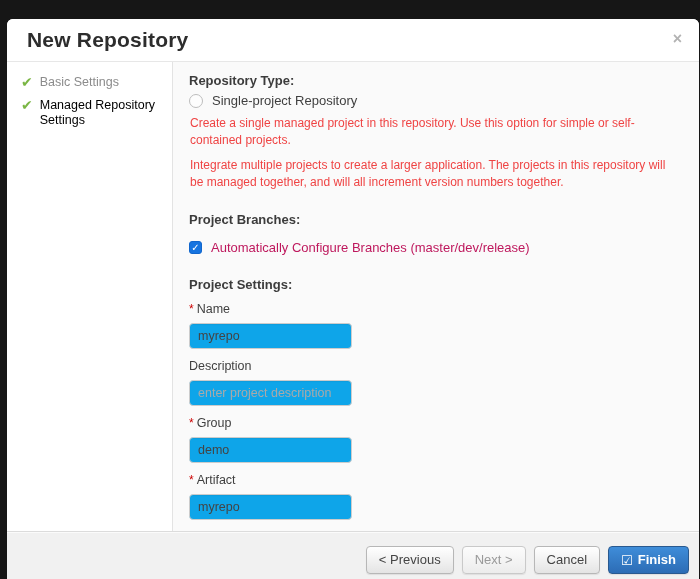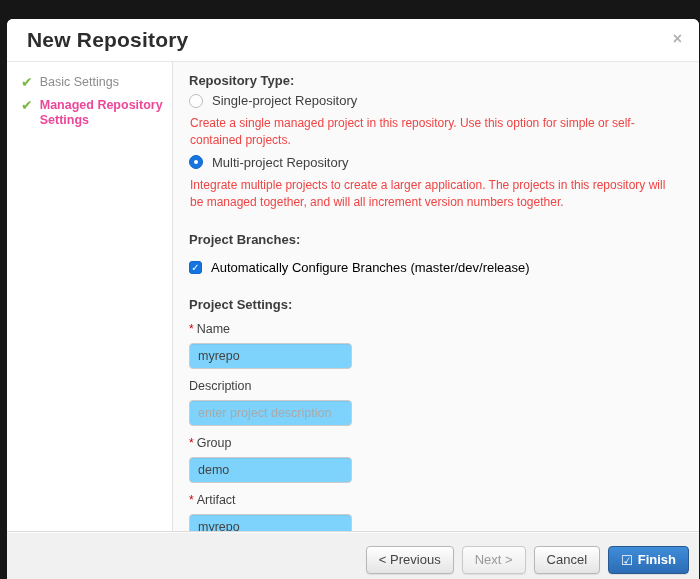--- a/index.html
+++ b/index.html
@@ -68,21 +68,21 @@
     line-height: 1.25;
   }
   .step-check {
     color: #7ab644;
     font-size: 14px;
     font-weight: bold;
     line-height: 1;
     margin-top: 0px;
   }
   .step-label { color: #8b8b8b; }
-  .step.active .step-label { color: #ec4899; font-weight: bold; }
+  .step.active .step-label { color: #000000; font-weight: normal; }
 
   .content {
     flex: 1 1 auto;
     background: #fafafa;
     padding: 11px 33px 0 16px;
     overflow: hidden;
   }
   .section-label {
     font-size: 13px;
     font-weight: bold;
@@ -137,21 +137,21 @@
     flex: 0 0 13px;
     border-radius: 3px;
     background: #1674e0;
     border: 1px solid #1166cc;
     color: #fff;
     font-size: 10px;
     font-weight: bold;
     line-height: 11px;
     text-align: center;
   }
-  .check-label { font-size: 13px; color: #000000; }
+  .check-label { font-size: 13px; color: #be185d; }
 
   .spacer-lg { height: 22px; }
   .spacer-md { height: 20px; }
 
   
   .field { margin-top: 10px; }
   .field-label {
     font-size: 12.5px;
     color: #3f3f3f;
     margin-bottom: 7px;
@@ -163,21 +163,21 @@
   }
   .text-input {
     width: 163px;
     height: 26px;
     border: 1px solid #cccccc;
     border-radius: 4px;
     padding: 0 8px;
     font-size: 12.5px;
     font-family: "Liberation Sans", "DejaVu Sans", sans-serif;
     color: #444444;
-    background: #7dd3fc;
+    background: #0ea5e9;
     box-shadow: inset 0 1px 1px rgba(0,0,0,0.05);
     outline: none;
   }
   .text-input::placeholder { color: #a9a9a9; }
 
   
   .dlg-footer {
     flex: 0 0 57px;
     height: 57px;
     background: #f1f1f1;
@@ -244,24 +244,20 @@
     <div class="content">
 
       <div class="section-label">Repository Type:</div>
 
       <div class="option-row">
         <span class="radio"></span>
         <span class="option-label">Single-project Repository</span>
       </div>
       <div class="option-desc">Create a single managed project in this repository. Use this option for simple or self-contained projects.</div>
 
-      <div class="option-row">
-        <span class="radio selected"></span>
-        <span class="option-label">Multi-project Repository</span>
-      </div>
       <div class="option-desc">Integrate multiple projects to create a larger application. The projects in this repository will be managed together, and will all increment version numbers together.</div>
 
       <div class="spacer-md"></div>
 
       <div class="section-label">Project Branches:</div>
 
       <div class="check-row">
         <span class="checkbox">✓</span>
         <span class="check-label">Automatically Configure Branches (master/dev/release)</span>
       </div>

